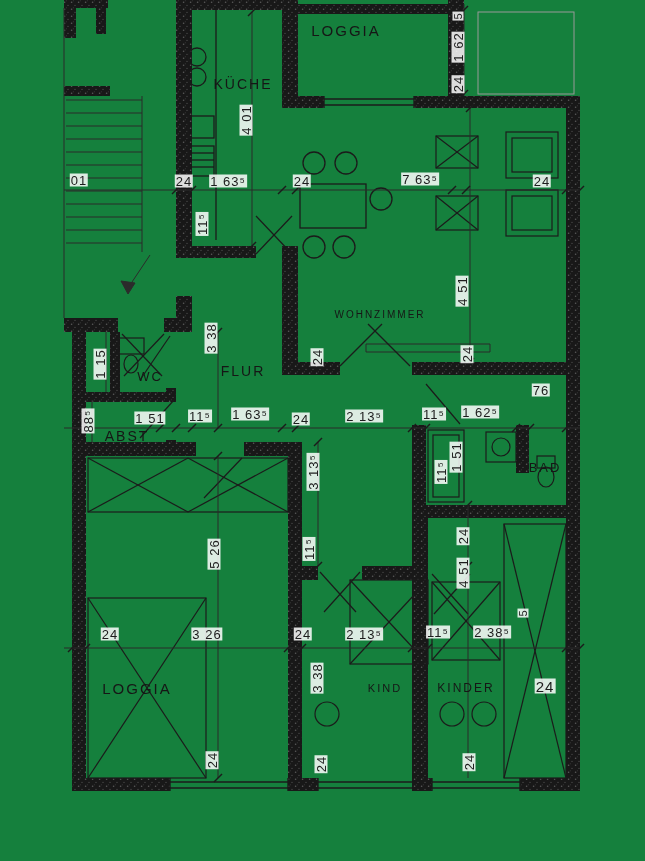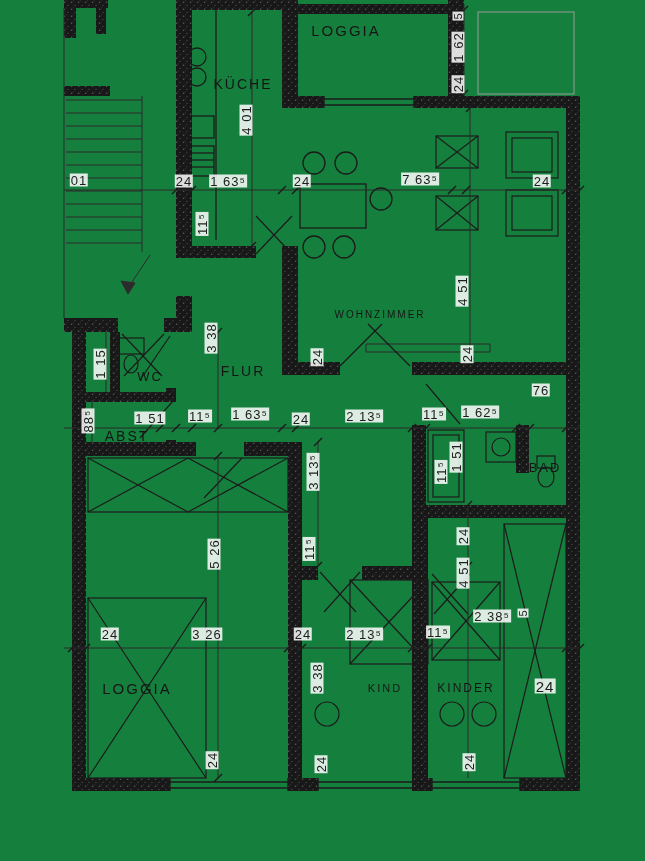--- a/index.html
+++ b/index.html
@@ -349,21 +349,21 @@
       <div class="dim-label rot" style="left: 214px; top: 554px;">5 26</div>
       <div class="dim-label rot" style="left: 309px; top: 549px;">11⁵</div>
       <div class="dim-label rot" style="left: 463px; top: 536px;">24</div>
       <div class="dim-label rot" style="left: 463px; top: 573px;">4 51</div>
       <div class="dim-label rot" style="left: 523px; top: 613px; font-size: 11px;">5</div>
       <div class="dim-label" style="left: 110px; top: 634px;">24</div>
       <div class="dim-label" style="left: 207px; top: 634px;">3 26</div>
       <div class="dim-label" style="left: 303px; top: 634px;">24</div>
       <div class="dim-label" style="left: 364px; top: 634px;">2 13⁵</div>
       <div class="dim-label" style="left: 438px; top: 632px;">11⁵</div>
-      <div class="dim-label" style="left: 492px; top: 616px;">2 38⁵</div>
+      <div class="dim-label" style="left: 492px; top: 632px;">2 38⁵</div>
       <div class="dim-label" style="left: 545px; top: 686px; font-size: 15px;">24</div>
       <div class="dim-label rot" style="left: 317px; top: 678px;">3 38</div>
       <div class="dim-label rot" style="left: 212px; top: 760px;">24</div>
       <div class="dim-label rot" style="left: 321px; top: 764px;">24</div>
       <div class="dim-label rot" style="left: 469px; top: 762px;">24</div>
     </div>
 
 </div>
 
 </body></html>

